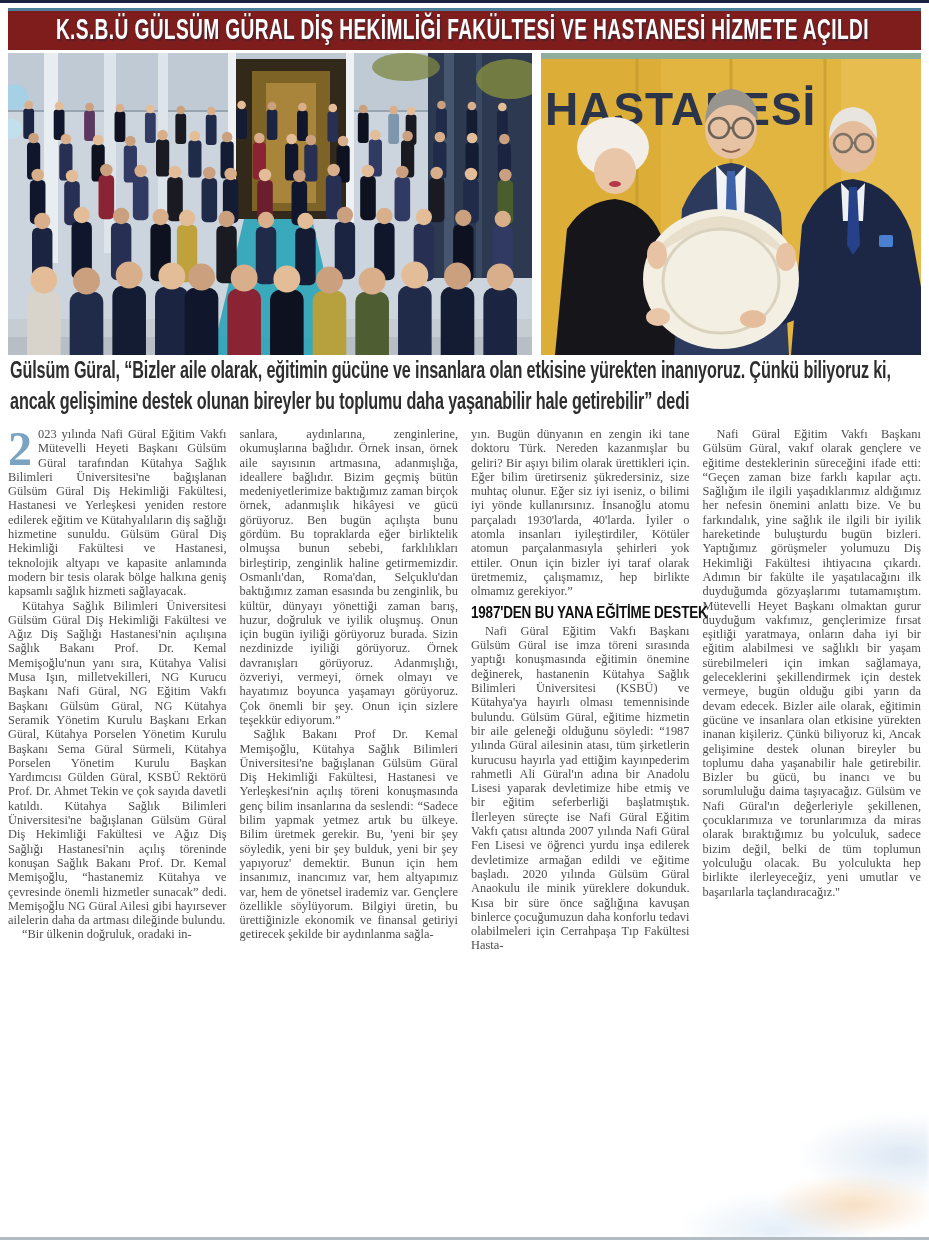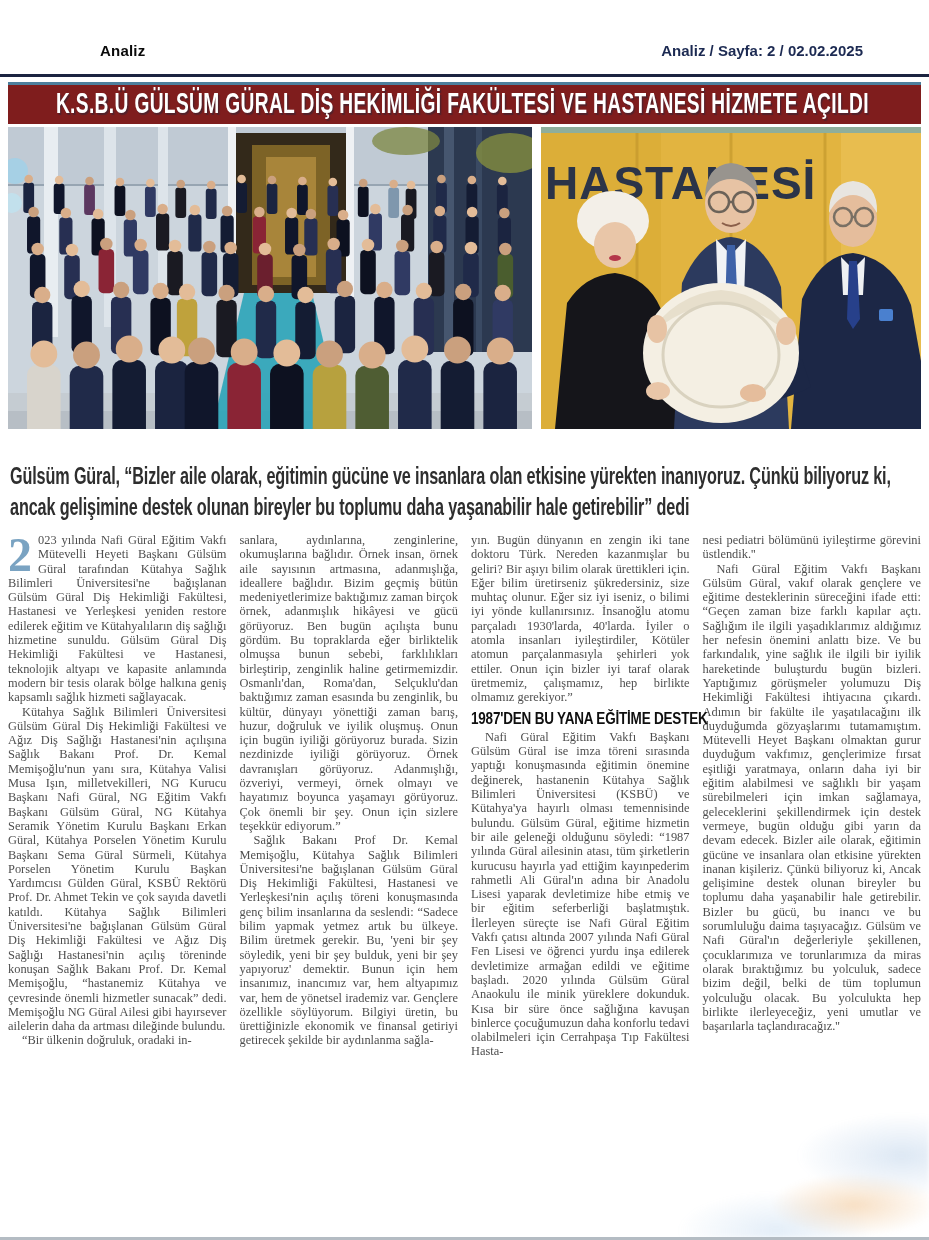--- a/index.html
+++ b/index.html
@@ -21,21 +21,21 @@
   
   .photos{margin:3px 8px 0;display:flex;gap:9px;height:302px;}
   .photo-left{width:524px;height:302px;display:block;background:#ccd5dd;}
   .photo-right{flex:1;height:302px;display:block;background:#e2b440;}
   
   .headline{margin:12px 0 0;padding:0;overflow:visible;}
   .hl{display:block;width:1100px;text-align:center;font-size:74px;line-height:70px;
       font-weight:bold;color:#101010;-webkit-text-stroke:2.6px #101010;letter-spacing:-1px;
       transform:scale(0.845,1.15);transform-origin:left top;white-space:nowrap;}
   
-  .deck-wrap{margin:32px 0 0 10px;height:60px;overflow:visible;}
+  .deck-wrap{margin:0 0 0 10px;height:60px;overflow:visible;}
   .deck{width:1290px;transform:scale(0.705,1.05);transform-origin:left top;
         font-size:23px;font-weight:bold;color:#2e2e2e;line-height:29px;letter-spacing:-0.2px;margin:0;}
   
   .article{margin:12px 8px 0;display:flex;gap:13px;height:552px;overflow:hidden;
            font-family:"Liberation Serif",serif;font-size:12.4px;line-height:14.3px;
            color:#4e4e4e;text-align:justify;}
   .col{flex:1;min-width:0;}
   .col p{margin:0;}
   .col p.indent{text-indent:14px;}
   .dropcap{float:left;font-family:"Liberation Serif",serif;font-weight:bold;font-size:48px;
@@ -50,24 +50,20 @@
         radial-gradient(ellipse 150px 60px at 92% 45%, rgba(100,150,205,.22), transparent 70%),
         radial-gradient(ellipse 140px 55px at 55% 95%, rgba(120,170,220,.20), transparent 70%);
       filter:blur(2px);}
   .scan-edge{position:absolute;left:0;bottom:0;width:100%;height:3px;background:#b4bcc3;}
 </style>
 </head>
 <body>
 
 <div class="page">
 
-  <div class="header">
-    <span class="h-left">Analiz</span>
-    <span class="h-right">Analiz / Sayfa: 2 / 02.02.2025</span>
-  </div>
   <div class="rule"></div>
 
   <div class="banner">
     <span class="banner-inner">K.S.B.Ü GÜLSÜM GÜRAL DİŞ HEKİMLİĞİ FAKÜLTESİ VE HASTANESİ HİZMETE AÇILDI</span>
   </div>
 
   <div class="photos">
 
     <svg class="photo-left" viewBox="0 0 524 302" preserveAspectRatio="none">
       <g>
@@ -315,20 +311,19 @@
     <div class="col">
       <p>sanlara, aydınlarına, zenginlerine, okumuşlarına bağlıdır. Örnek insan, örnek aile sayısının artmasına, adanmışlığa, ideallere bağlıdır. Bizim geçmiş bütün medeniyetlerimize baktığımız zaman birçok örnek, adanmışlık hikâyesi ve gücü görüyoruz. Ben bugün açılışta bunu gördüm. Bu topraklarda eğer birliktelik olmuşsa bunun sebebi, farklılıkları birleştirip, zenginlik haline getirmemizdir. Osmanlı'dan, Roma'dan, Selçuklu'dan baktığımız zaman esasında bu zenginlik, bu kültür, dünyayı yönettiği zaman barış, huzur, doğruluk ve iyilik oluşmuş. Onun için bugün iyiliği görüyoruz burada. Sizin nezdinizde iyiliği görüyoruz. Örnek davranışları görüyoruz. Adanmışlığı, özveriyi, vermeyi, örnek olmayı ve hayatımız boyunca yaşamayı görüyoruz. Çok önemli bir şey. Onun için sizlere teşekkür ediyorum.”</p>
       <p class="indent">Sağlık Bakanı Prof Dr. Kemal Memişoğlu, Kütahya Sağlık Bilimleri Üniversitesi'ne bağışlanan Gülsüm Güral Diş Hekimliği Fakültesi, Hastanesi ve Yerleşkesi'nin açılış töreni konuşmasında genç bilim insanlarına da seslendi: “Sadece bilim yapmak yetmez artık bu ülkeye. Bilim üretmek gerekir. Bu, 'yeni bir şey söyledik, yeni bir şey bulduk, yeni bir şey yapıyoruz' demektir. Bunun için hem insanımız, inancımız var, hem altyapımız var, hem de yönetsel irademiz var. Gençlere özellikle söylüyorum. Bilgiyi üretin, bu ürettiğinizle ekonomik ve finansal getiriyi getirecek şekilde bir aydınlanma sağla-</p>
     </div>
     <div class="col">
       <p>yın. Bugün dünyanın en zengin iki tane doktoru Türk. Nereden kazanmışlar bu geliri? Bir aşıyı bilim olarak ürettikleri için. Eğer bilim üretirseniz şükredersiniz, size muhtaç olunur. Eğer siz iyi iseniz, o bilimi iyi yönde kullanırsınız. İnsanoğlu atomu parçaladı 1930'larda, 40'larda. İyiler o atomla insanları iyileştirdiler, Kötüler atomun parçalanmasıyla şehirleri yok ettiler. Onun için bizler iyi taraf olarak üretmemiz, çalışmamız, hep birlikte olmamız gerekiyor.”</p>
       <h3 class="subhead">1987'DEN BU YANA EĞİTİME DESTEK</h3>
       <p class="indent">Nafi Güral Eğitim Vakfı Başkanı Gülsüm Güral ise imza töreni sırasında yaptığı konuşmasında eğitimin önemine değinerek, hastanenin Kütahya Sağlık Bilimleri Üniversitesi (KSBÜ) ve Kütahya'ya hayırlı olması temennisinde bulundu. Gülsüm Güral, eğitime hizmetin bir aile geleneği olduğunu söyledi: “1987 yılında Güral ailesinin atası,  tüm şirketlerin kurucusu hayırla yad ettiğim kayınpederim rahmetli Ali Güral'ın adına bir Anadolu Lisesi yaparak devletimize hibe etmiş ve bir eğitim seferberliği başlatmıştık. İlerleyen süreçte ise Nafi Güral Eğitim Vakfı çatısı altında 2007 yılında Nafi Güral Fen Lisesi ve öğrenci yurdu inşa edilerek devletimize armağan edildi ve eğitime başladı.  2020 yılında Gülsüm Güral Anaokulu ile minik yüreklere dokunduk. Kısa bir süre önce sağlığına kavuşan binlerce çocuğumuzun daha konforlu tedavi olabilmeleri için Cerrahpaşa Tıp Fakültesi Hasta-</p>
     </div>
     <div class="col">
-      <p>nesi pediatri bölümünü iyileştirme görevini üstlendik.''</p>
       <p class="indent">Nafi Güral Eğitim Vakfı Başkanı Gülsüm Güral, vakıf olarak gençlere ve eğitime desteklerinin süreceğini ifade etti: “Geçen zaman bize farklı kapılar açtı. Sağlığım ile ilgili yaşadıklarımız aldığımız her nefesin önemini anlattı bize.  Ve bu farkındalık, yine sağlık ile ilgili bir iyilik hareketinde buluşturdu bugün bizleri.  Yaptığımız görüşmeler yolumuzu Diş Hekimliği Fakültesi ihtiyacına çıkardı. Adımın bir fakülte ile yaşatılacağını ilk duyduğumda gözyaşlarımı tutamamıştım. Mütevelli Heyet Başkanı olmaktan gurur duyduğum vakfımız,  gençlerimize fırsat eşitliği yaratmaya, onların daha iyi bir eğitim alabilmesi ve sağlıklı bir yaşam sürebilmeleri için imkan sağlamaya, geleceklerini şekillendirmek için destek vermeye, bugün olduğu gibi yarın da devam edecek.  Bizler aile olarak, eğitimin gücüne ve insanlara olan etkisine yürekten inanan kişileriz. Çünkü biliyoruz ki, Ancak gelişimine destek olunan bireyler bu toplumu daha yaşanabilir hale getirebilir.   Bizler bu gücü, bu inancı ve bu sorumluluğu daima taşıyacağız. Gülsüm ve Nafi Güral'ın değerleriyle şekillenen, çocuklarımıza ve torunlarımıza da miras olarak bıraktığımız bu yolculuk, sadece bizim değil, belki de tüm toplumun yolculuğu olacak. Bu yolculukta hep birlikte ilerleyeceğiz, yeni umutlar ve başarılarla taçlandıracağız.''</p>
     </div>
   </div>
 
   <div class="watermark"></div>
   <div class="scan-edge"></div>
 </div>
 
 </body></html>

